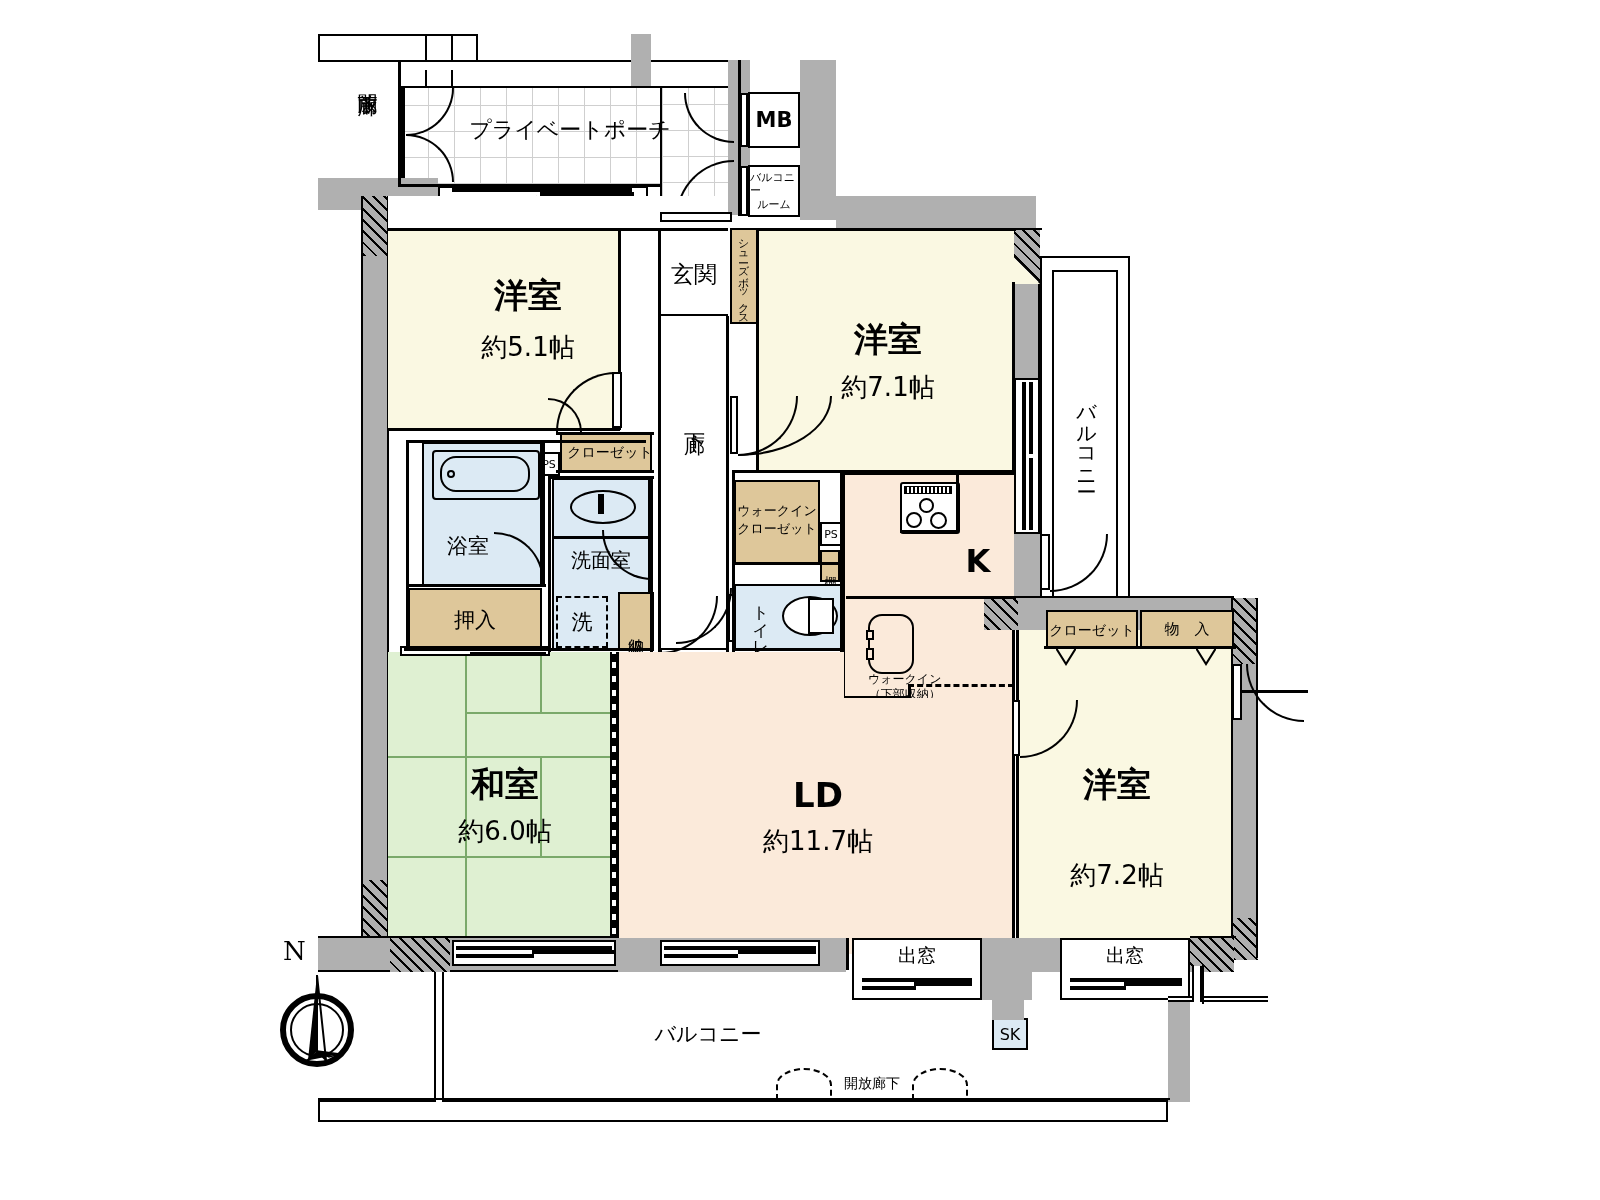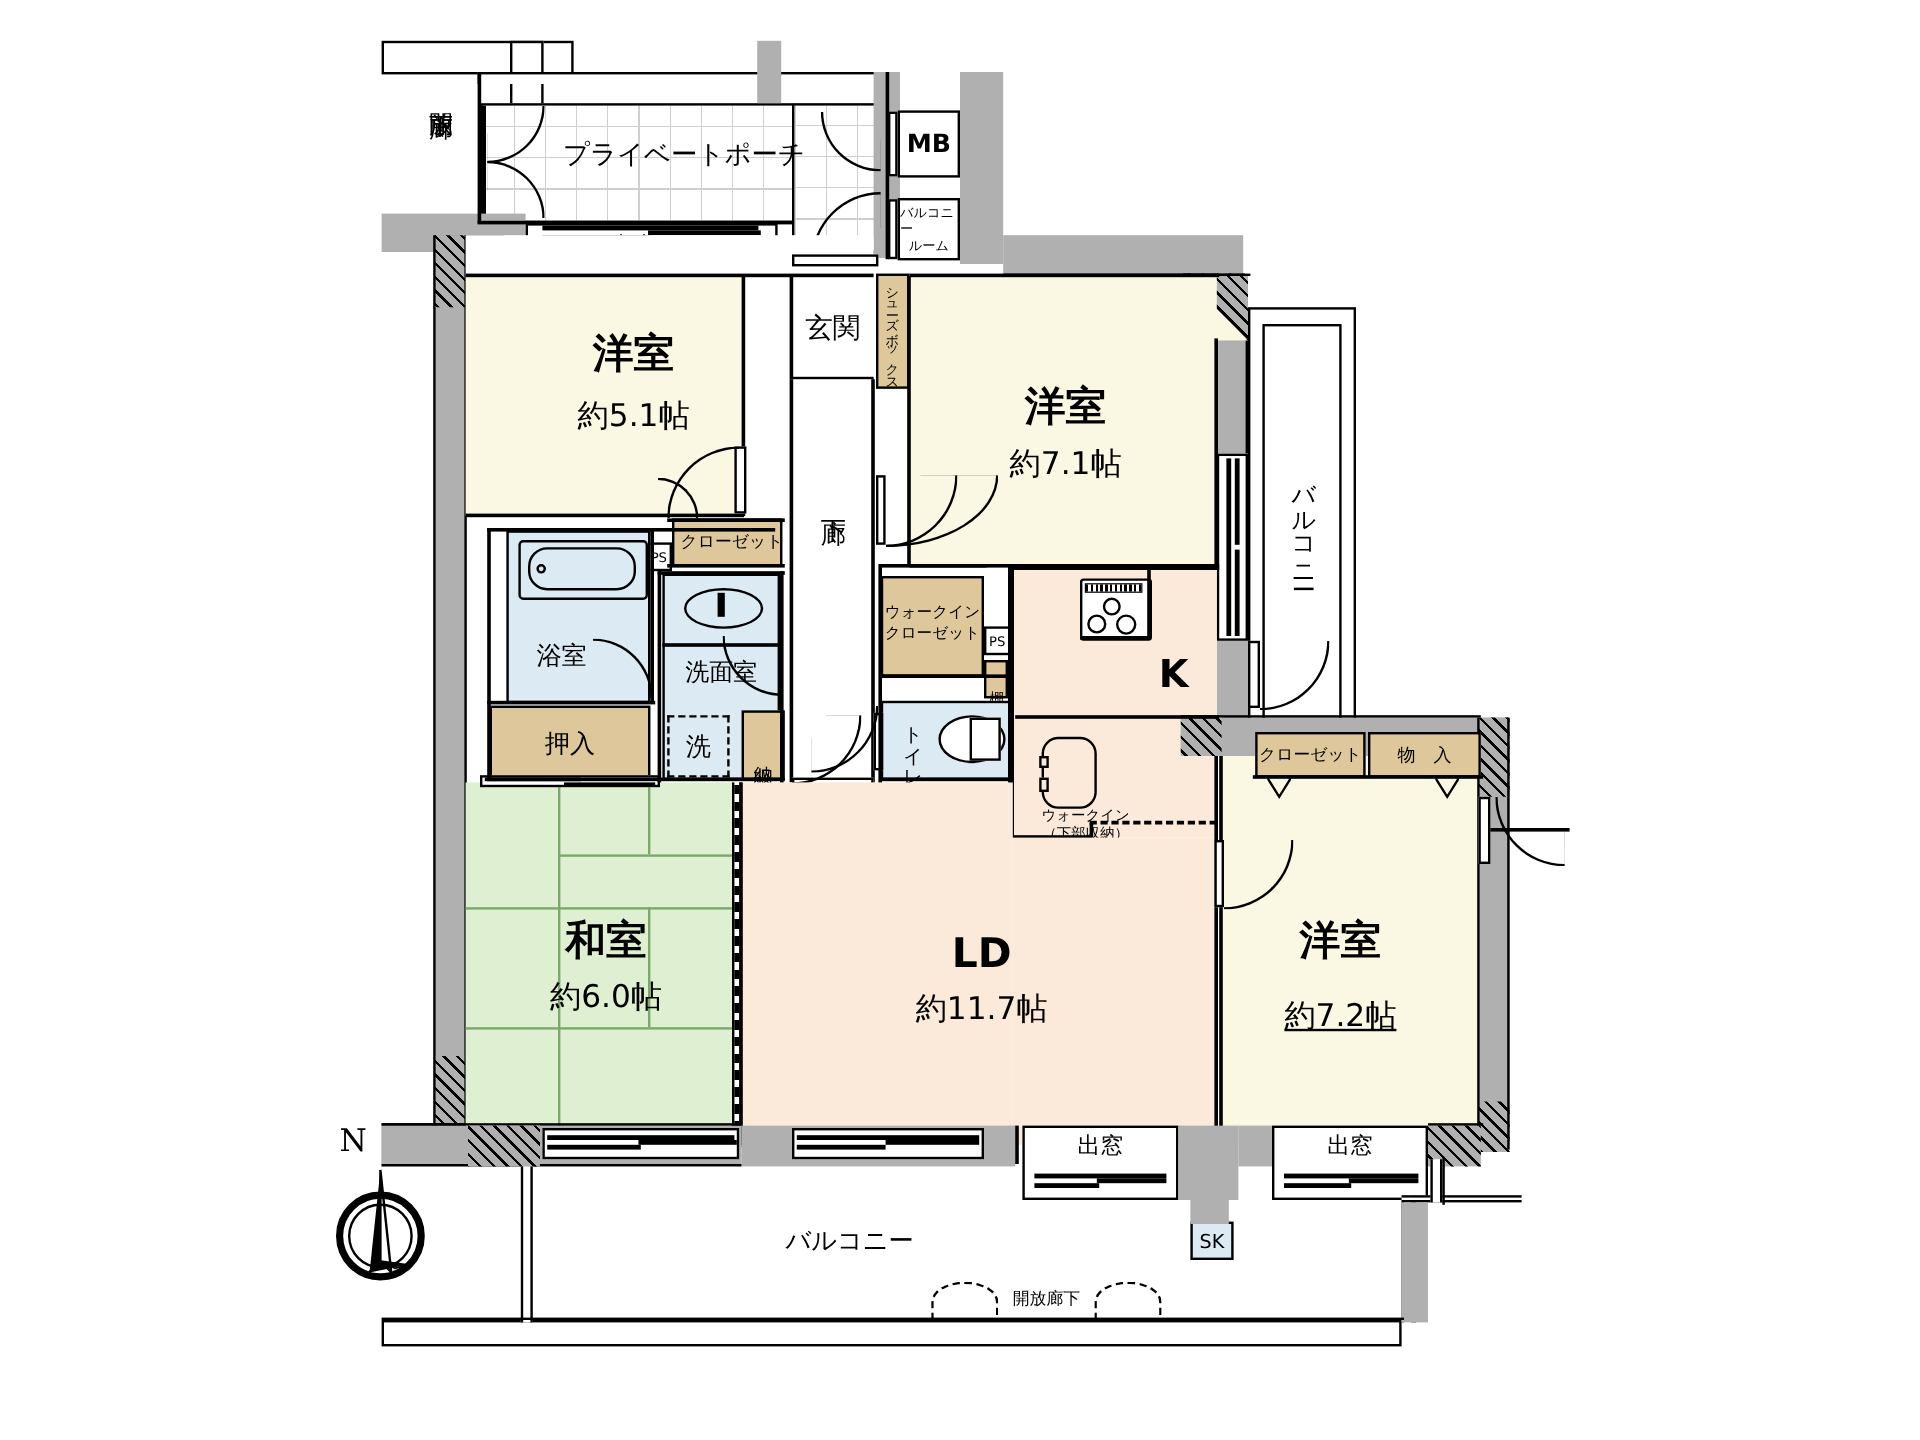--- a/index.html
+++ b/index.html
@@ -293,21 +293,21 @@
   <div class="lbl ctr" style="left:505px;top:832px;font-size:26px;">約6.0帖</div>
 
   <div class="abs" style="left:610px;top:652px;width:8px;height:304px;border-left:2px solid #000;border-right:2px solid #000;background:repeating-linear-gradient(0deg,#000 0 8px,#fff 8px 14px);"></div>
 
   <div class="win" style="left:400px;top:646px;width:150px;height:10px;"></div>
   <div class="sash" style="left:404px;top:648px;width:80px;height:3px;"></div>
   <div class="sash" style="left:470px;top:652px;width:76px;height:3px;"></div>
 
   <div class="room c-yoshitsu" style="left:1018px;top:630px;width:214px;height:324px;border:none;"></div>
   <div class="lbl ctr" style="left:1117px;top:785px;font-size:34px;font-weight:bold;">洋室</div>
-  <div class="lbl ctr" style="left:1117px;top:848px;font-size:26px;text-decoration:underline;">約7.2帖</div>
+  <div class="lbl ctr" style="left:1117px;top:876px;font-size:26px;">約7.2帖</div>
   <div class="line" style="left:1016px;top:630px;width:3px;height:324px;"></div>
 
   <div class="wallplain" style="left:984px;top:598px;width:250px;height:32px;"></div>
   <div class="line" style="left:984px;top:596px;width:250px;height:2px;"></div>
   <div class="wallplain" style="left:1232px;top:598px;width:26px;height:356px;"></div>
   <div class="hatchbox nb" style="left:1232px;top:598px;width:26px;height:66px;border:none;"></div>
   <div class="hatchbox nb" style="left:1232px;top:918px;width:26px;height:42px;border:none;"></div>
   <div class="line" style="left:1231px;top:598px;width:2px;height:360px;"></div>
   <div class="line" style="left:1256px;top:598px;width:2px;height:360px;"></div>
   <div class="hatchbox nb" style="left:984px;top:598px;width:34px;height:32px;border:none;"></div>

